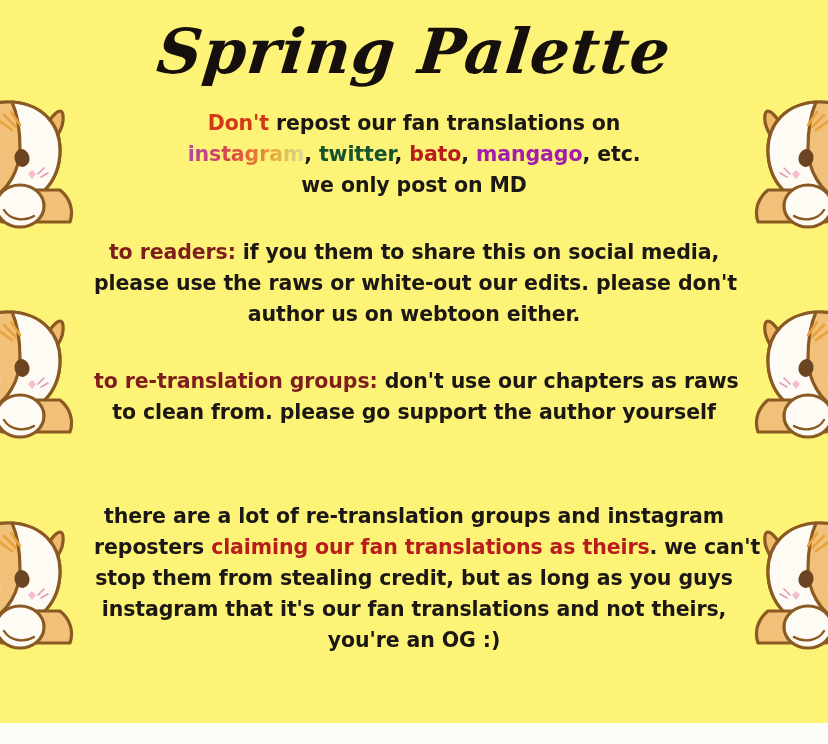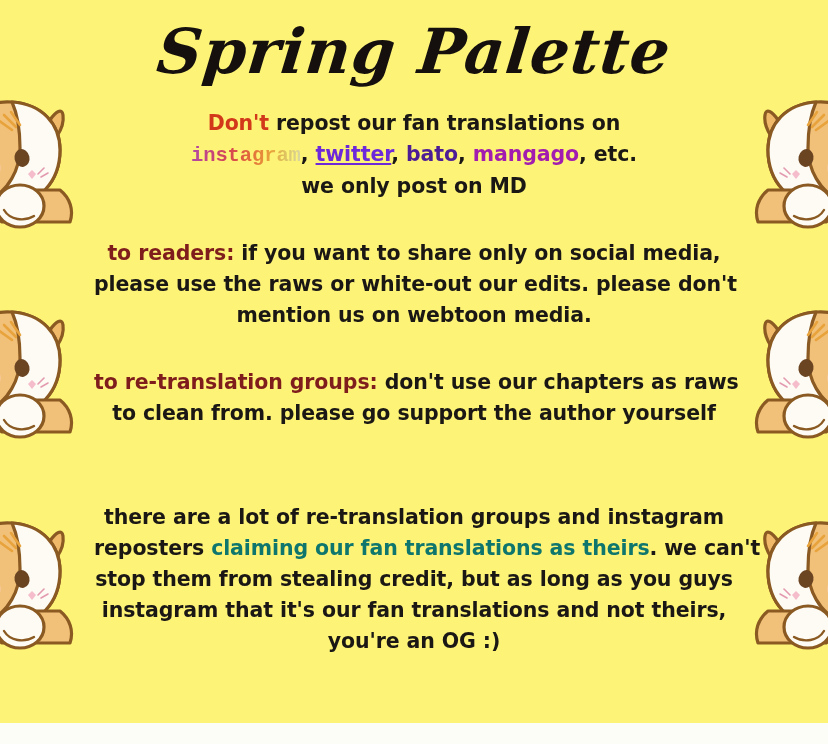--- a/index.html
+++ b/index.html
@@ -92,39 +92,38 @@
   }
   .para .line { display: block; white-space: nowrap; }
 
   #para-intro      { margin-bottom: 0; }
   #para-readers    { margin-top: 36px; }
   #para-groups     { margin-top: 36px; }
   #para-closing    { margin-top: 73px; }
 
   
   .c-dont  { color: #d2381a; }
-  .c-twitter { color: #6d28d9; text-decoration: underline; }
-  .c-bato  { color: #4c1d95; }
+  .c-twitter { color: #14532d; }
+  .c-bato  { color: #b91c1c; }
   .c-mangago { color: #a21caf; }
   .c-label { color: #7f1d1d; }
-  .c-red   { color: #0f766e; }
+  .c-red   { color: #b91c1c; }
 
   .c-instagram {
     background-image: linear-gradient(95deg,
         #b14aa8 0%,
         #c4457e 18%,
         #d6474f 36%,
         #e36a3a 54%,
         #e8a33c 72%,
         #ddc563 86%,
         #d9d9a8 100%);
     -webkit-background-clip: text;
     background-clip: text;
     color: transparent;
-    font-family: Liberation Mono, monospace;
     -webkit-text-fill-color: transparent;
   }
 </style>
 </head>
 <body>
 
 <div id="page">
 
   <div id="yellow-bg"></div>
   <div id="bottom-strip"></div>
@@ -313,23 +312,23 @@
 
   <div id="content">
 
     <div class="para" id="para-intro">
       <span class="line"><span class="c-dont">Don't</span><span> repost our fan translations on</span></span>
       <span class="line"><span class="c-instagram">instagram</span><span>, </span><span class="c-twitter">twitter</span><span>, </span><span class="c-bato">bato</span><span>, </span><span class="c-mangago">mangago</span><span>, etc.</span></span>
       <span class="line">we only post on MD</span>
     </div>
 
     <div class="para" id="para-readers">
-      <span class="line"><span class="c-label">to readers:</span><span> if you want to share only on social media,</span></span>
+      <span class="line"><span class="c-label">to readers:</span><span> if you them to share this on social media,</span></span>
       <span class="line">please use the raws or white-out our edits. please don't</span>
-      <span class="line">mention us on webtoon media.</span>
+      <span class="line">author us on webtoon either.</span>
     </div>
 
     <div class="para" id="para-groups">
       <span class="line"><span class="c-label">to re-translation groups:</span><span> don't use our chapters as raws</span></span>
       <span class="line">to clean from. please go support the author yourself</span>
     </div>
 
     <div class="para" id="para-closing">
       <span class="line">there are a lot of re-translation groups and instagram</span>
       <span class="line"><span>reposters </span><span class="c-red">claiming our fan translations as theirs</span><span>. we can't</span></span>

